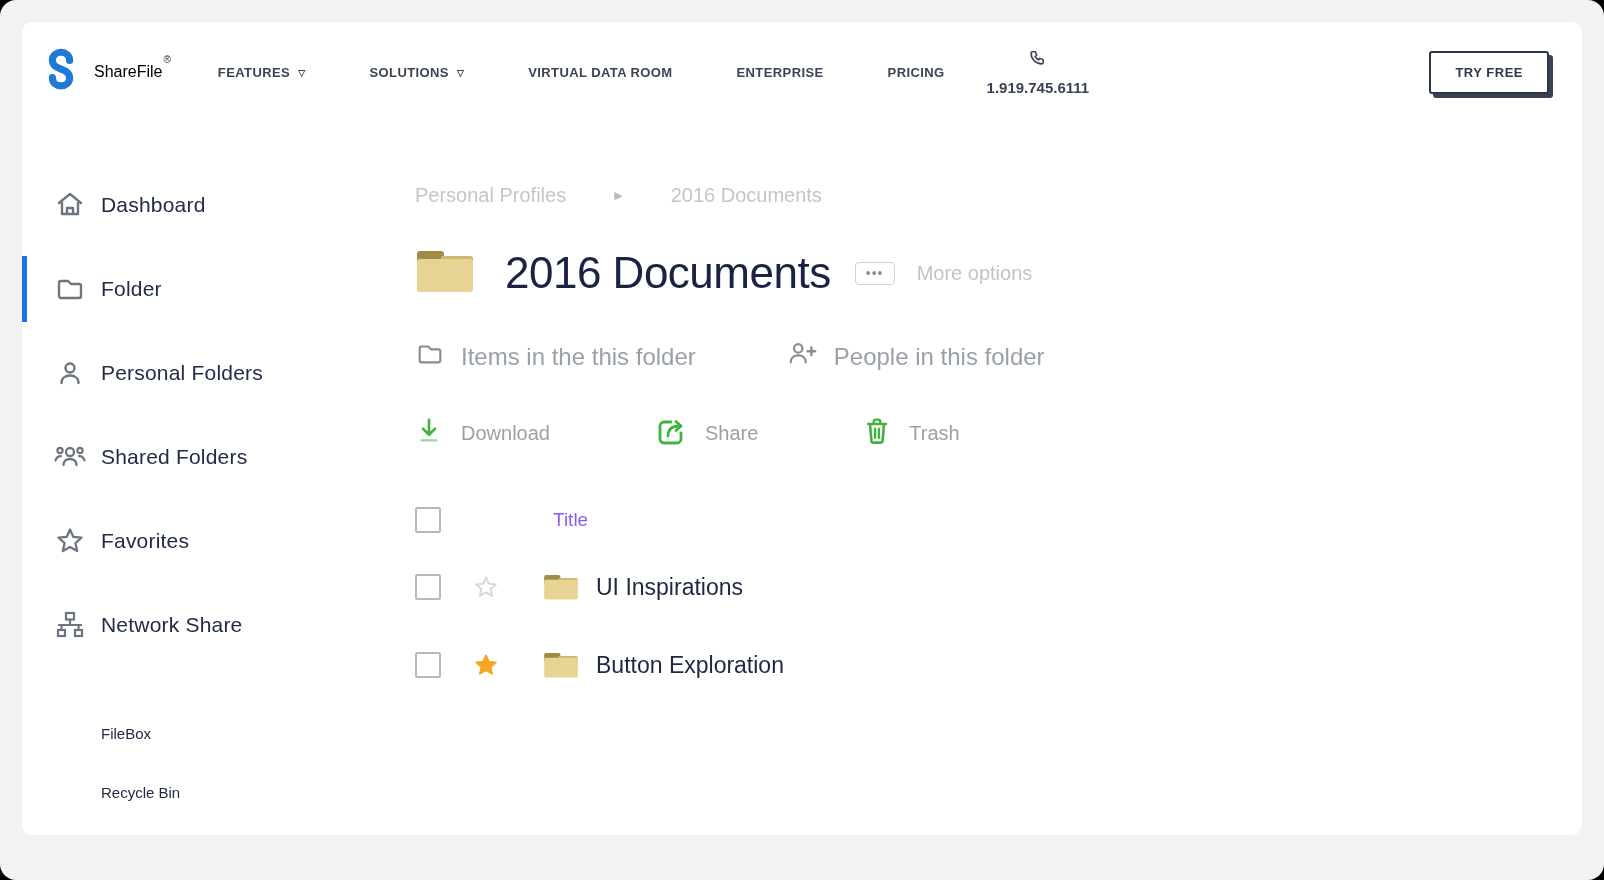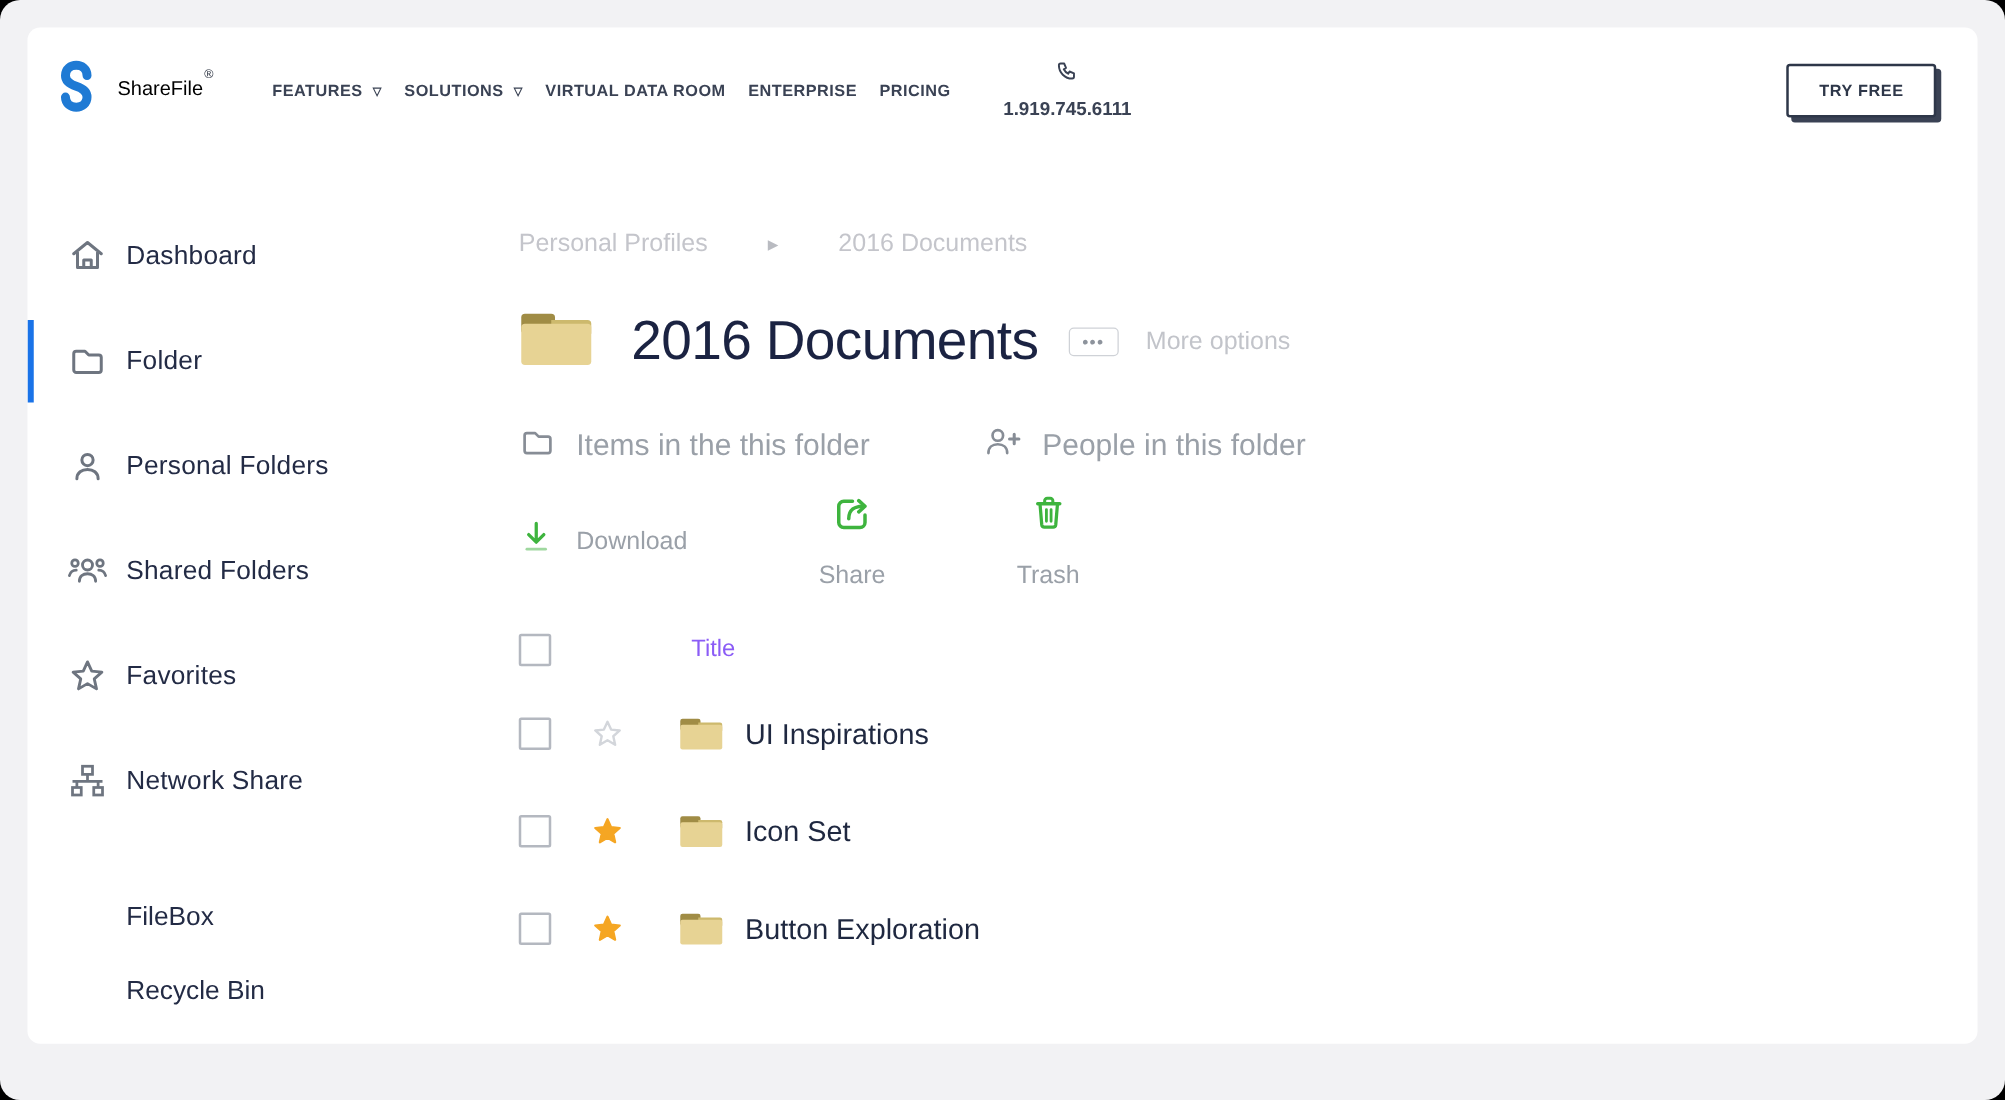--- a/index.html
+++ b/index.html
@@ -4,54 +4,54 @@
 <style>
   * { margin:0; padding:0; box-sizing:border-box; }
   html,body { width:1604px; height:880px; background:#000; font-family:"Liberation Sans", sans-serif; }
   .frame { position:absolute; inset:0; background:#f2f2f4; border-radius:16px; overflow:hidden; }
   .card { position:absolute; left:22px; top:22px; width:1560px; height:813px; background:#ffffff; border-radius:10px; overflow:hidden; }
 
   
   .topnav { display:flex; align-items:center; height:100px; padding:0 33px 0 16px; }
   .brand { display:flex; align-items:center; gap:10px; }
   .brand-reg { font-size:10px; color:#2b3240; vertical-align:top; position:relative; top:-9px; left:1px; }
-  .mainnav { display:flex; align-items:center; gap:18px; margin-left:48px; }
+  .mainnav { display:flex; align-items:center; gap:64px; margin-left:48px; }
   .nav-item { display:flex; align-items:center; gap:8px; font-size:13px; font-weight:700; letter-spacing:0.4px; color:#3a4254; cursor:pointer; }
   .nav-caret { font-size:9px; color:#3a4254; position:relative; top:1px; }
   .phone-group { display:flex; align-items:center; gap:10px; margin-left:42px; font-size:15px; font-weight:700; color:#3a4254;flex-direction:column; }
   .cta-btn { margin-left:auto; background:#fff; border:2px solid #2e3749; border-radius:3px; box-shadow:4px 4px 0 #3a4254; color:#2e3749; font-weight:700; font-size:13px; letter-spacing:0.5px; padding:12px 24px; cursor:pointer; font-family:"Liberation Sans", sans-serif; }
 
   
   .body-wrap { display:flex; }
   .sidebar { width:393px; flex:none; padding-top:41px; }
   .side-item { display:flex; align-items:center; height:84px; padding-left:31px; position:relative; cursor:pointer; }
   .side-item .s-icon { width:34px; display:flex; justify-content:center; flex:none; }
   .side-item .s-label { margin-left:14px; font-size:21px; color:#232b45; font-weight:500; letter-spacing:0.2px; }
   .side-item.active::before { content:""; position:absolute; left:0; top:9px; bottom:9px; width:5px; background:#1a73e8; }
   .side-secondary { margin-top:37px; }
-  .side-sec-item { display:flex; align-items:center; height:59px; padding-left:79px; font-size:21px; color:#232b45; font-weight:500; cursor:pointer;text-align:center; }
+  .side-sec-item { display:flex; align-items:center; height:59px; padding-left:79px; font-size:15px; color:#232b45; font-weight:500; cursor:pointer;text-align:center; }
 
   
   .main { flex:1; padding-top:62px; }
   .breadcrumb { display:flex; align-items:center; gap:48px; font-size:20px; color:#c4c5cb; }
   .crumb { cursor:pointer; }
   .crumb-arrow { font-size:11px; color:#b9bbc1; }
 
   .title-row { display:flex; align-items:center; margin-top:36px; height:60px; }
   .page-title { font-size:44px; font-weight:400; color:#1b2342; margin-left:30px; letter-spacing:-0.5px; }
   .more-btn { margin-left:24px; width:40px; height:23px; border:1px solid #cfd2d7; border-radius:4px; background:#fff; color:#8d939c; font-size:14px; line-height:10px; letter-spacing:1px; cursor:pointer; }
   .more-label { margin-left:22px; font-size:20px; color:#c2c4ca; }
 
   .tabs-row { display:flex; align-items:center; margin-top:36px; height:36px; }
   .tab { display:flex; align-items:center; gap:16px; font-size:24px; color:#9aa0a8; cursor:pointer; }
   .tab + .tab { margin-left:90px; }
 
   .actions-row { display:flex; align-items:center; margin-top:40px; height:36px; }
   .action { display:flex; align-items:center; gap:18px; font-size:20px; color:#9aa0a8; cursor:pointer; }
-  .action + .action { margin-left:105px;flex-direction:column; }
+  .action + .action { margin-left:105px; }
 
   .table { margin-top:55px; }
   .t-header { display:flex; align-items:center; height:28px; }
   .t-header .th-title { margin-left:112px; font-size:19px; color:#8b5cf6; }
   .checkbox { width:26px; height:26px; border:2px solid #b4b8c0; border-radius:2px; background:#fff; flex:none; cursor:pointer; }
   .t-row { display:flex; align-items:center; height:50px; margin-top:28px; }
   .t-row .star-cell { margin-left:30px; width:30px; display:flex; justify-content:center; cursor:pointer; }
   .t-row .folder-cell { margin-left:42px; flex:none; display:flex; }
   .t-row .row-title { margin-left:17px; font-size:23px; color:#1f2840; font-weight:500; }
 </style>
@@ -265,51 +265,35 @@
           <span class="folder-cell">
             <svg width="36" height="28" viewBox="0 0 60 46">
                   <rect x="2" y="3" width="27" height="16" rx="3" fill="#a08c45"></rect>
                   <path d="M26 8h29a3 3 0 0 1 3 3v8H26z" fill="#cdb96d"></path>
                   <rect x="2" y="11" width="56" height="33" rx="3" fill="#e7d394"></rect>
                 </svg>
           </span>
           <span class="row-title">UI Inspirations</span>
         </div>
 
+
         <div class="t-row">
           <div class="checkbox" role="checkbox" aria-checked="false"></div>
           <span class="star-cell">
             <svg width="28" height="28" viewBox="0 0 32 32">
                   <path d="M16 5l3.3 7.2 7.9.8-5.9 5.3 1.7 7.8-7-4.1-7 4.1 1.7-7.8-5.9-5.3 7.9-.8z" fill="#f5a623" stroke="#f5a623" stroke-width="2" stroke-linejoin="round"></path>
                 </svg>
           </span>
           <span class="folder-cell">
             <svg width="36" height="28" viewBox="0 0 60 46">
                   <rect x="2" y="3" width="27" height="16" rx="3" fill="#a08c45"></rect>
                   <path d="M26 8h29a3 3 0 0 1 3 3v8H26z" fill="#cdb96d"></path>
                   <rect x="2" y="11" width="56" height="33" rx="3" fill="#e7d394"></rect>
                 </svg>
           </span>
-          <span class="row-title">Icon Set</span>
-        </div>
-
-        <div class="t-row">
-          <div class="checkbox" role="checkbox" aria-checked="false"></div>
-          <span class="star-cell">
-            <svg width="28" height="28" viewBox="0 0 32 32">
-                  <path d="M16 5l3.3 7.2 7.9.8-5.9 5.3 1.7 7.8-7-4.1-7 4.1 1.7-7.8-5.9-5.3 7.9-.8z" fill="#f5a623" stroke="#f5a623" stroke-width="2" stroke-linejoin="round"></path>
-                </svg>
-          </span>
-          <span class="folder-cell">
-            <svg width="36" height="28" viewBox="0 0 60 46">
-                  <rect x="2" y="3" width="27" height="16" rx="3" fill="#a08c45"></rect>
-                  <path d="M26 8h29a3 3 0 0 1 3 3v8H26z" fill="#cdb96d"></path>
-                  <rect x="2" y="11" width="56" height="33" rx="3" fill="#e7d394"></rect>
-                </svg>
-          </span>
           <span class="row-title">Button Exploration</span>
         </div>
       </div>
 
     </main>
   </div>
 </div>
 </div>
 
 </body></html>

